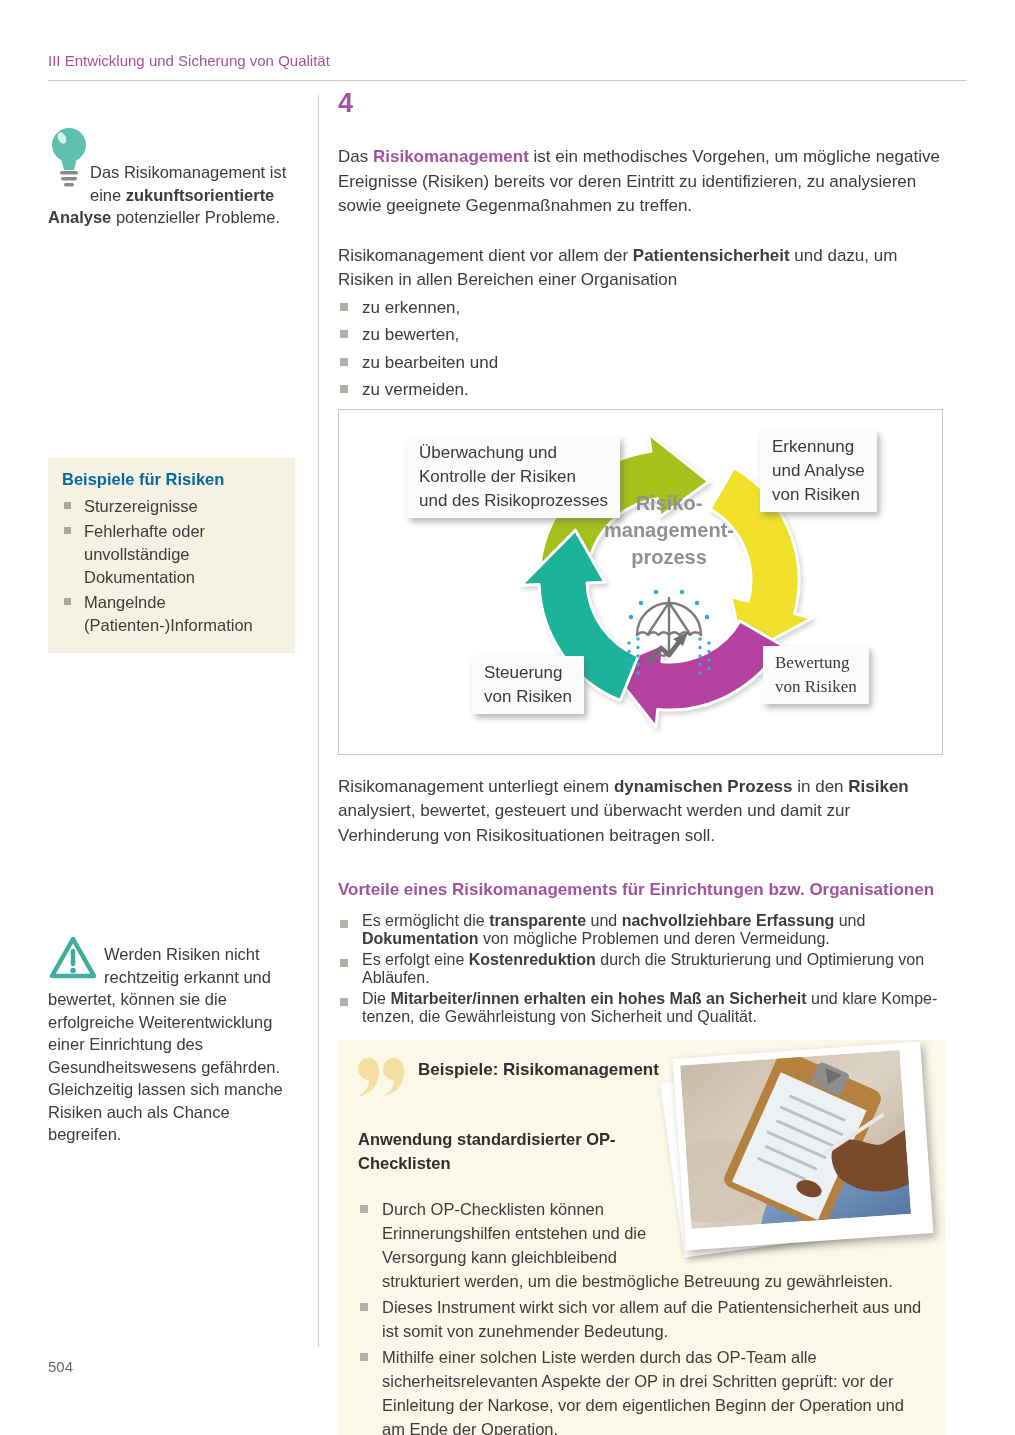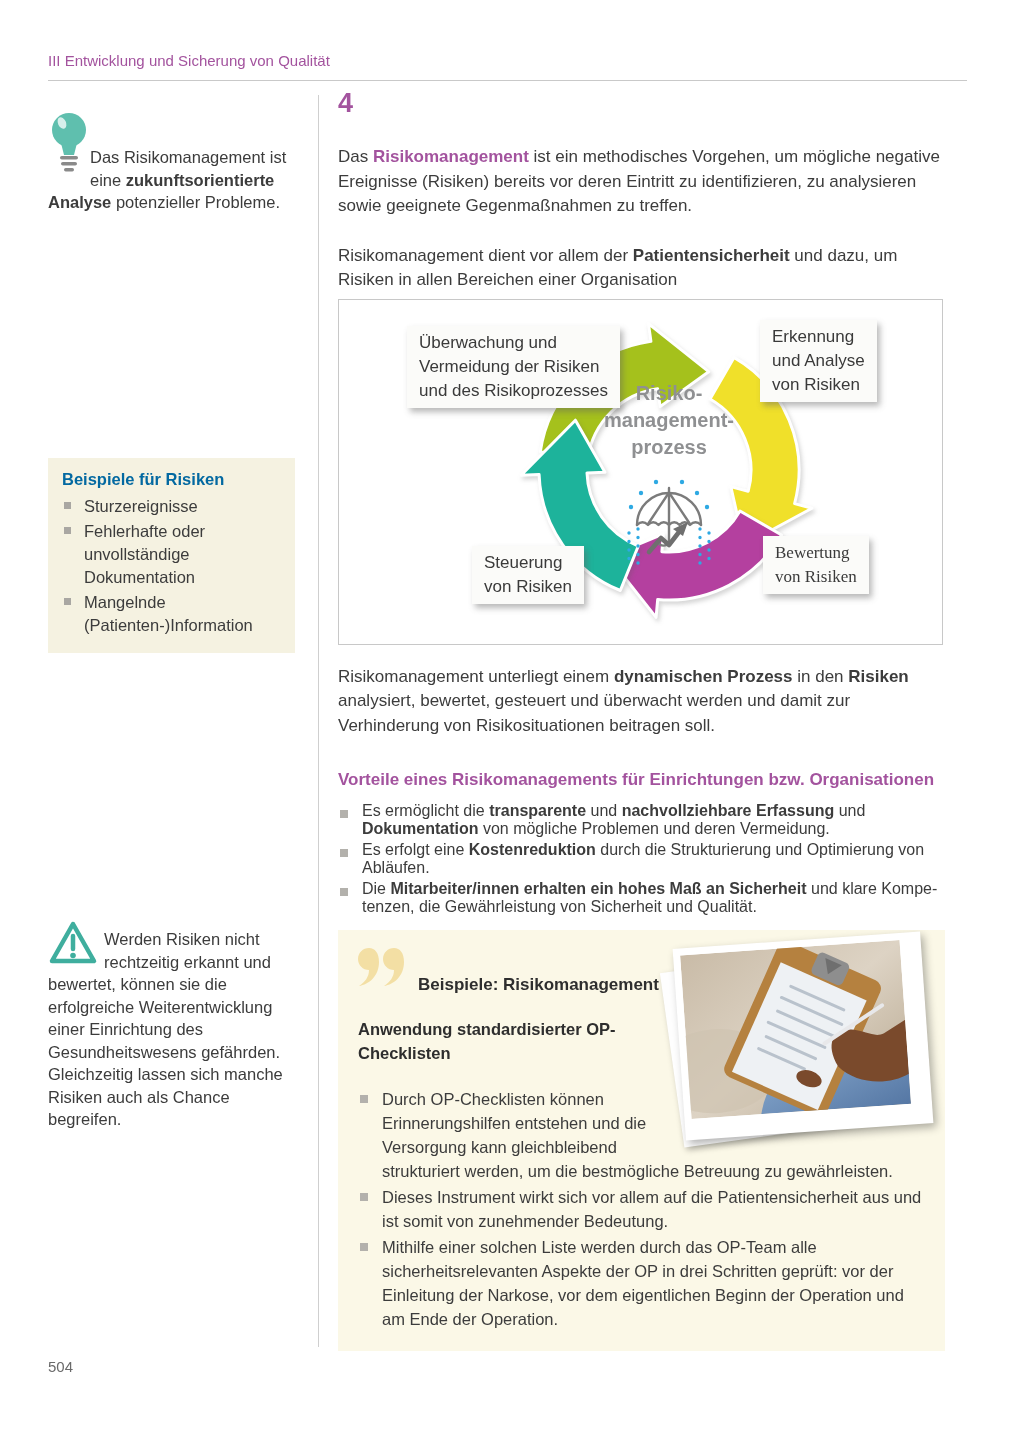--- a/index.html
+++ b/index.html
@@ -5,21 +5,21 @@
   html,body{margin:0;padding:0;background:#ffffff;}
   .page{
     position:relative;width:1015px;height:1435px;background:#fff;
     font-family:"Liberation Sans",sans-serif;color:#3c3c3c;overflow:hidden;border-radius:11px;
   }
   
   .running-head{position:absolute;left:48px;top:52px;font-size:15px;color:#a3539e;}
   .head-rule{position:absolute;left:48px;right:48px;top:80px;border-top:1px solid #c9c9c9;}
   .col-divider{position:absolute;left:318px;top:95px;height:1252px;border-left:1px solid #cfcfcf;}
   
-  .margin-note{position:absolute;left:48px;width:252px;font-size:16.5px;line-height:22.5px;}
+  .margin-note{position:absolute;left:48px;width:252px;font-size:16.5px;line-height:22.5px;margin-top:15px;}
   .margin-note .icon-abs{position:absolute;left:0;}
   .icon-spacer{float:left;height:23px;}
   .bulb-spacer{width:42px;}
   .warn-spacer{width:56px;}
   .examples-box{
     position:absolute;left:48px;top:458px;width:247px;box-sizing:border-box;
     background:#f5f2e1;padding:10px 12px 14px 14px;font-size:16.5px;line-height:23px;
   }
   .examples-box .box-title{font-weight:bold;margin-bottom:4px;color:#0369a1;}
   ul.sq-list{list-style:none;margin:0;padding:0;}
@@ -46,21 +46,21 @@
     padding:5px 12px;font-size:17px;line-height:24px;white-space:pre-line;color:#3a3a3a;
   }
   .center-label{
     position:absolute;left:230px;top:80px;width:200px;text-align:center;
     font-size:20px;line-height:27px;font-weight:bold;color:#8f9092;white-space:pre-line;
   }
   
   h2.benefits{margin:32px 0 12px 0;font-size:17px;font-weight:bold;color:#a3539e;}
   
   .example-box{background:#fbf8e7;margin-top:14px;padding:16px 20px 18px 20px;overflow:hidden;font-size:16.5px;line-height:24px;}
-  .ex-head{display:flex;align-items:flex-end;gap:12px;font-weight:bold;font-size:17px;margin:2px 0 20px 0;color:#2e2e2e;}
+  .ex-head{display:flex;align-items:flex-start;gap:12px;font-weight:bold;font-size:17px;margin:2px 0 20px 0;color:#2e2e2e;}
   .ex-subhead{font-weight:bold;margin-bottom:22px;color:#2e2e2e;}
   .example-box ul.sq-list li{line-height:24px;margin-bottom:2px;}
   .photo-stack{float:right;width:250px;height:198px;margin:-6px 0 8px 14px;position:relative;}
   .photo-back{position:absolute;left:-4px;top:16px;width:236px;height:176px;background:#fefefe;transform:rotate(-8deg);box-shadow:2px 3px 6px rgba(0,0,0,0.25);}
   .photo-frame{position:absolute;left:4px;top:0;width:234px;height:178px;background:#fff;padding:7px;transform:rotate(-4deg);box-shadow:3px 4px 8px rgba(0,0,0,0.3);}
   .photo-frame svg{display:block;}
 </style>
 </head>
 <body>
 
@@ -110,20 +110,26 @@
 
   <main class="main-col">
 
     <h1 class="chapter">
       <span>4</span>
     </h1>
 
     <p class="body"><span>Das </span><span class="seg-p">Risikomanagement</span><span> ist ein methodisches Vorgehen, um mögliche negative Er­eignisse (Risiken) bereits vor deren Eintritt zu identifizieren, zu analysieren sowie geeignete Gegenmaßnahmen zu treffen.</span></p>
 
     <p class="body tight"><span>Risikomanagement dient vor allem der </span><span class="seg-b">Patientensicherheit</span><span> und dazu, um Risiken in allen Bereichen einer Organisation</span></p>
+    <ul class="sq-list main-bullets">
+      <li><span>zu erkennen,</span></li>
+      <li><span>zu bewerten,</span></li>
+      <li><span>zu bearbeiten und</span></li>
+      <li><span>zu vermeiden.</span></li>
+    </ul>
 
     <figure class="diagram">
       <svg class="cycle" width="603" height="344" viewBox="0 0 603 344">
 
         <path class="arrow" stroke="#ffffff" stroke-width="3" stroke-linejoin="round" d="M201.3,151.9 A130,130 0 0 1 311.9,41.3 L309.4,23.5 L369.7,71.7 L321.1,106.6 L318.6,88.8 A82,82 0 0 0 248.8,158.6 Z" fill="#a5c11c"></path>
 
         <path class="arrow" stroke="#ffffff" stroke-width="3" stroke-linejoin="round" d="M395,57.4 A130,130 0 0 1 455.6,203.6 L473,208.3 L405,245 L391.8,186.6 L409.2,191.2 A82,82 0 0 0 371,99 Z" fill="#f0e02a"></path>
 
         <path class="arrow" stroke="#ffffff" stroke-width="3" stroke-linejoin="round" d="M442.6,235 A130,130 0 0 1 318.7,299.5 L317.1,317.4 L269.2,256.8 L324.4,233.8 L322.9,251.7 A82,82 0 0 0 401,211 Z" fill="#b4409f"></path>
 
@@ -154,21 +160,21 @@
               <circle cx="38" cy="-18" r="2.2"></circle>
           </g>
           <polyline points="-20,27 -8,13 0,20 10,7" fill="none" stroke="#6f6f6f" stroke-width="4.6" stroke-linecap="round" stroke-linejoin="round"></polyline>
           <polygon points="19,-3 14,11 4,4" fill="#6f6f6f"></polygon>
         </g>
       </svg>
       <div class="center-label" style="white-space: pre-line;">Risiko-
 management-
 prozess</div>
       <div class="dg-label" style="left: 68px; top: 26px; white-space: pre-line;">Überwachung und
-Vermeidung der Risiken
+Kontrolle der Risiken
 und des Risikoprozesses</div>
       <div class="dg-label" style="left: 421px; top: 20px; white-space: pre-line;">Erkennung
 und Analyse
 von Risiken</div>
       <div class="dg-label" style="left: 424px; top: 236px; white-space: pre-line; font-family: Liberation Serif, serif;">Bewertung
 von Risiken</div>
       <div class="dg-label" style="left: 133px; top: 246px; white-space: pre-line;">Steuerung
 von Risiken</div>
     </figure>
 

